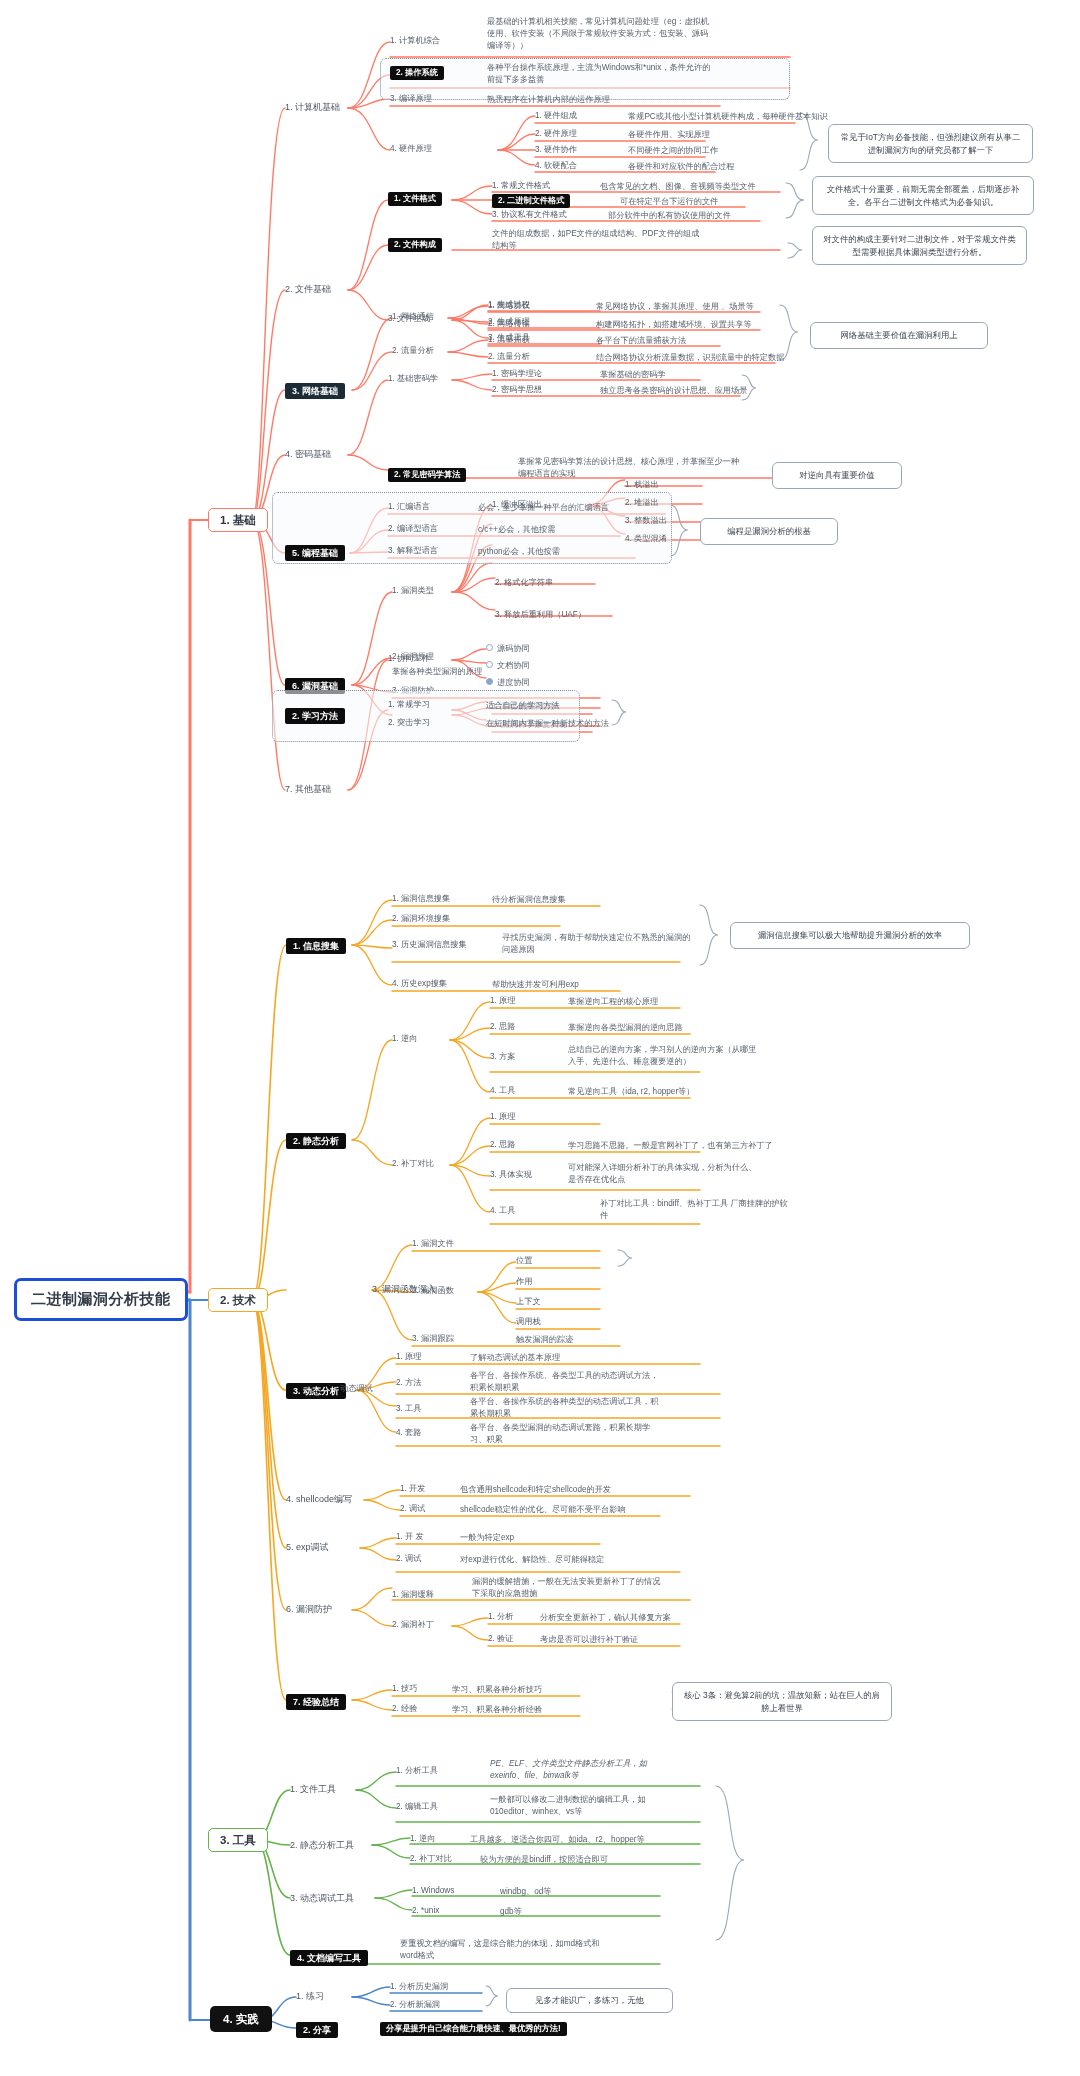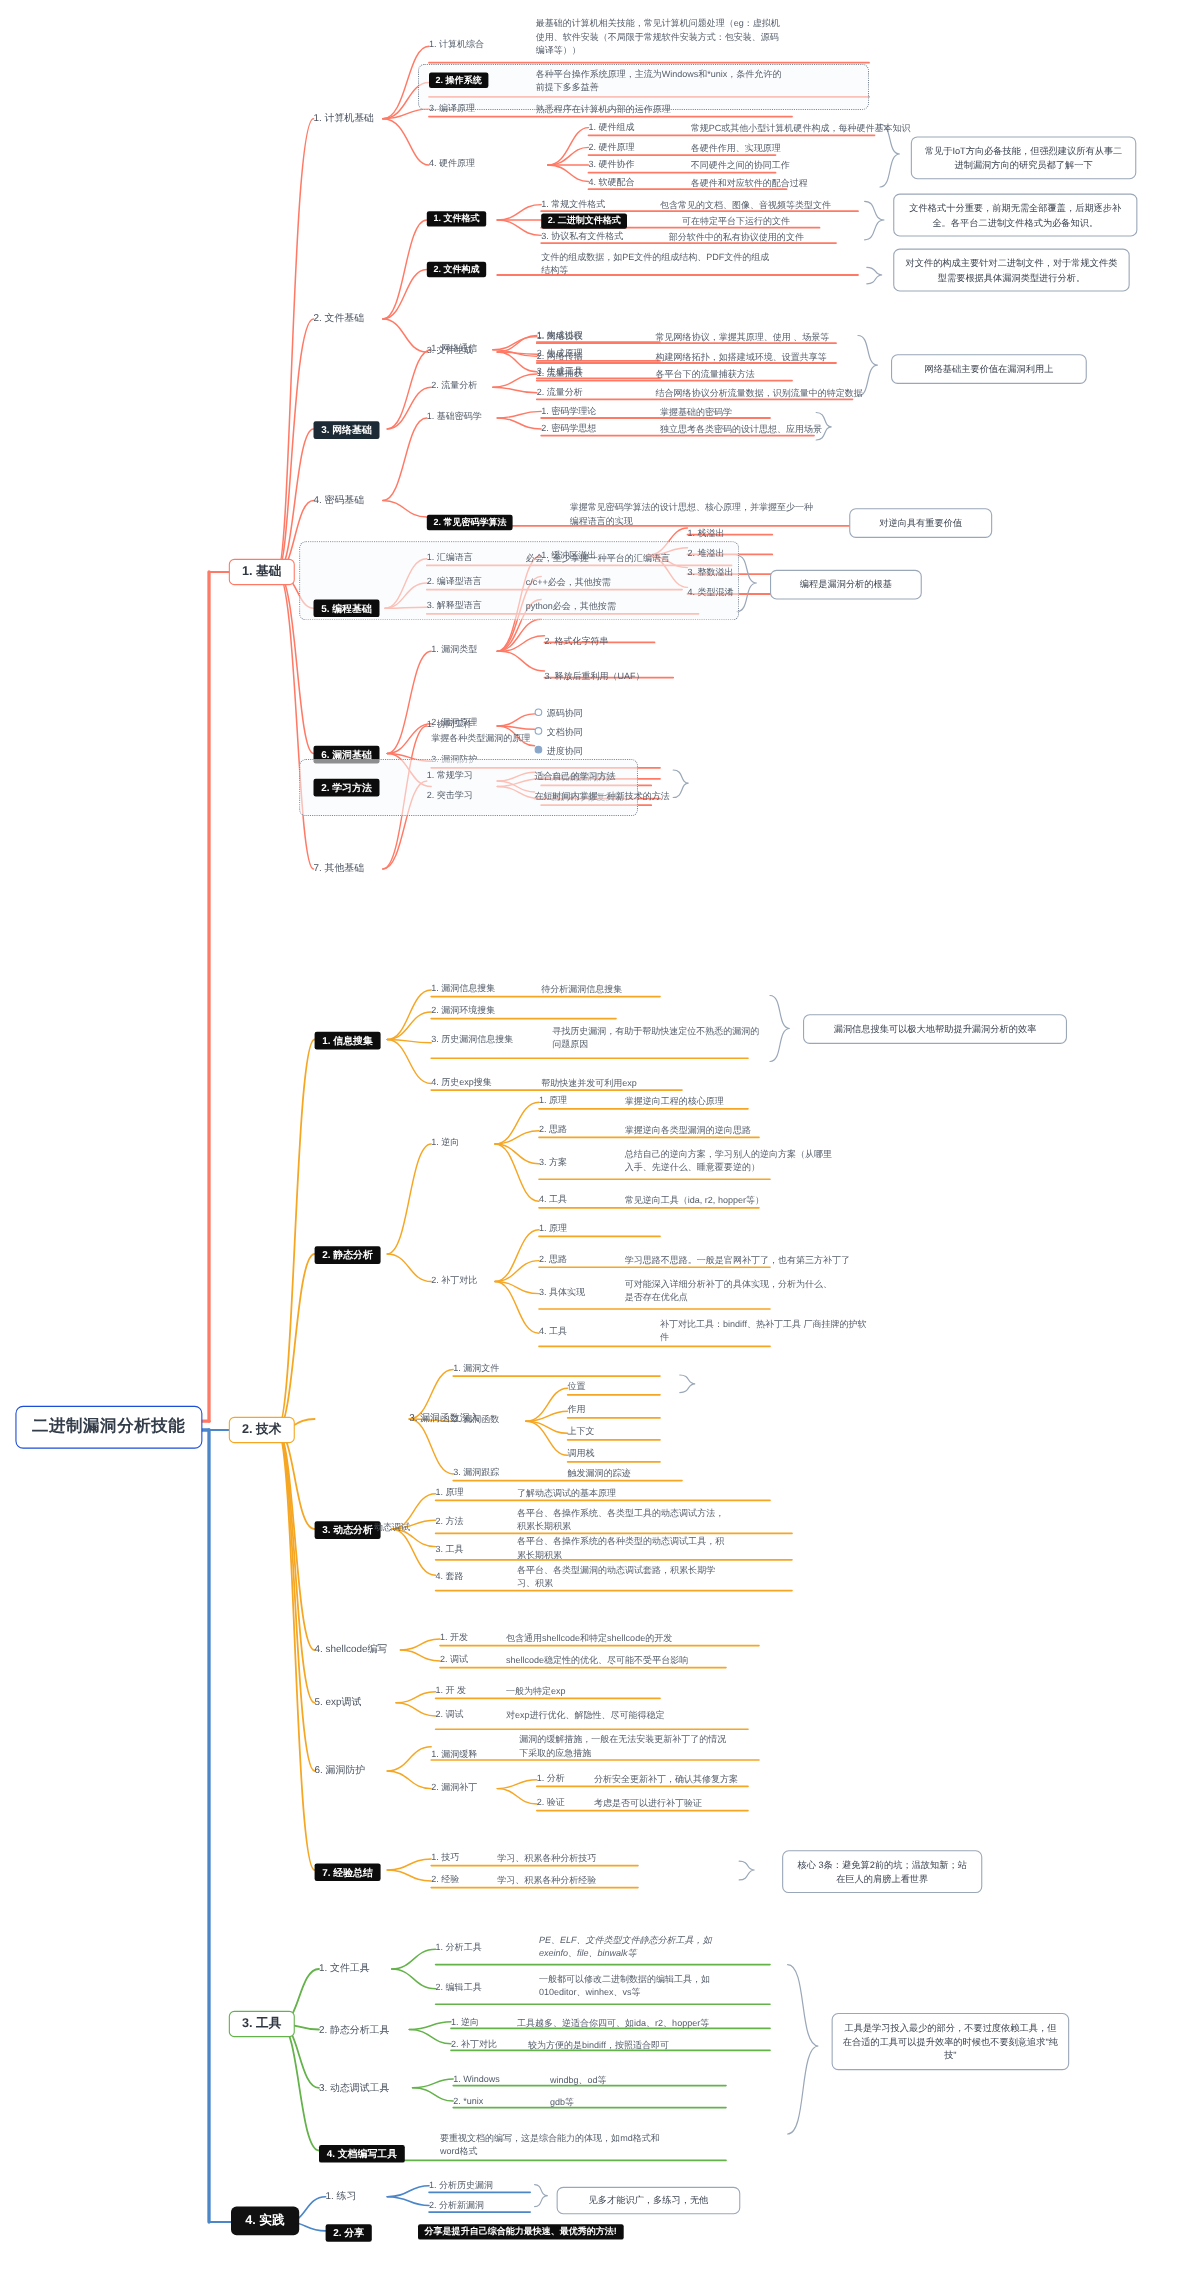--- a/index.html
+++ b/index.html
@@ -23,21 +23,21 @@
   }
   .node {
     position: absolute;
     white-space: nowrap;
     line-height: 1.25;
     color: #3b4350;
   }
 
   
   .root {
-    border: 1px solid #1d4ed8;
+    border: 3px solid #1d4ed8;
     border-radius: 7px;
     background: #fff;
     padding: 9px 14px;
     font-size: 15px;
     font-weight: 700;
     color: #333c49;
     letter-spacing: .5px;
   }
 
   
@@ -576,21 +576,21 @@
   <div class="node l3" style="left:488px; top:1612px;">1. 分析</div>
   <div class="node desc" style="left:540px; top:1612px;">分析安全更新补丁，确认其修复方案</div>
   <div class="node l3" style="left:488px; top:1634px;">2. 验证</div>
   <div class="node desc" style="left:540px; top:1634px;">考虑是否可以进行补丁验证</div>
 
   <div class="node l2 hlb" style="left:286px; top:1694px;">7. 经验总结</div>
   <div class="node l3" style="left:392px; top:1684px;">1. 技巧</div>
   <div class="node desc" style="left:452px; top:1684px;">学习、积累各种分析技巧</div>
   <div class="node l3" style="left:392px; top:1704px;">2. 经验</div>
   <div class="node desc" style="left:452px; top:1704px;">学习、积累各种分析经验</div>
-  <div class="node bubble" style="left:711px; top:1682px; width:182px;">核心 3条：避免算2前的坑；温故知新；站在巨人的肩膀上看世界</div>
+  <div class="node bubble" style="left:672px; top:1682px; width:220px;">核心 3条：避免算2前的坑；温故知新；站在巨人的肩膀上看世界</div>
 
   <div class="node l2" style="left:290px; top:1784px;">1. 文件工具</div>
   <div class="node l3" style="left:396px; top:1766px;">1. 分析工具</div>
   <div class="node desc w3" style="left:490px; top:1758px;font-style:italic;">PE、ELF、文件类型文件静态分析工具，如exeinfo、file、binwalk等</div>
   <div class="node l3" style="left:396px; top:1802px;">2. 编辑工具</div>
   <div class="node desc w3" style="left:490px; top:1794px;">一般都可以修改二进制数据的编辑工具，如010editor、winhex、vs等</div>
 
   <div class="node l2" style="left:290px; top:1840px;">2. 静态分析工具</div>
   <div class="node l3" style="left:410px; top:1834px;">1. 逆向</div>
   <div class="node desc" style="left:470px; top:1834px;">工具越多、逆适合你四可、如ida、r2、hopper等</div>
@@ -598,21 +598,20 @@
   <div class="node desc" style="left:480px; top:1854px;">较为方便的是bindiff，按照适合即可</div>
 
   <div class="node l2" style="left:290px; top:1893px;">3. 动态调试工具</div>
   <div class="node l3" style="left:412px; top:1886px;">1. Windows</div>
   <div class="node desc" style="left:500px; top:1886px;">windbg、od等</div>
   <div class="node l3" style="left:412px; top:1906px;">2. *unix</div>
   <div class="node desc" style="left:500px; top:1906px;">gdb等</div>
 
   <div class="node l2 hlb" style="left:290px; top:1950px;">4. 文档编写工具</div>
   <div class="node desc w2" style="left:400px; top:1938px;">要重视文档的编写，这是综合能力的体现，如md格式和word格式</div>
-  <div class="node bubble" style="left:756px; top:1830px; width:216px;">工具是学习投入最少的部分，不要过度依赖工具，但在合适的工具可以提升效率的时候也不要刻意追求"纯技"</div>
 
   <div class="node l2" style="left:296px; top:1991px;">1. 练习</div>
   <div class="node l3" style="left:390px; top:1982px;text-align:center;">1. 分析历史漏洞</div>
   <div class="node l3" style="left:390px; top:2000px;">2. 分析新漏洞</div>
   <div class="node bubble" style="left:506px; top:1988px; width:167px; padding:5px 8px;">见多才能识广，多练习，无他</div>
 
   <div class="node l2 hlb" style="left:296px; top:2022px;">2. 分享</div>
   <div class="node l3 hlb" style="left:380px; top:2022px;">分享是提升自己综合能力最快速、最优秀的方法!</div>
 
 </div>

